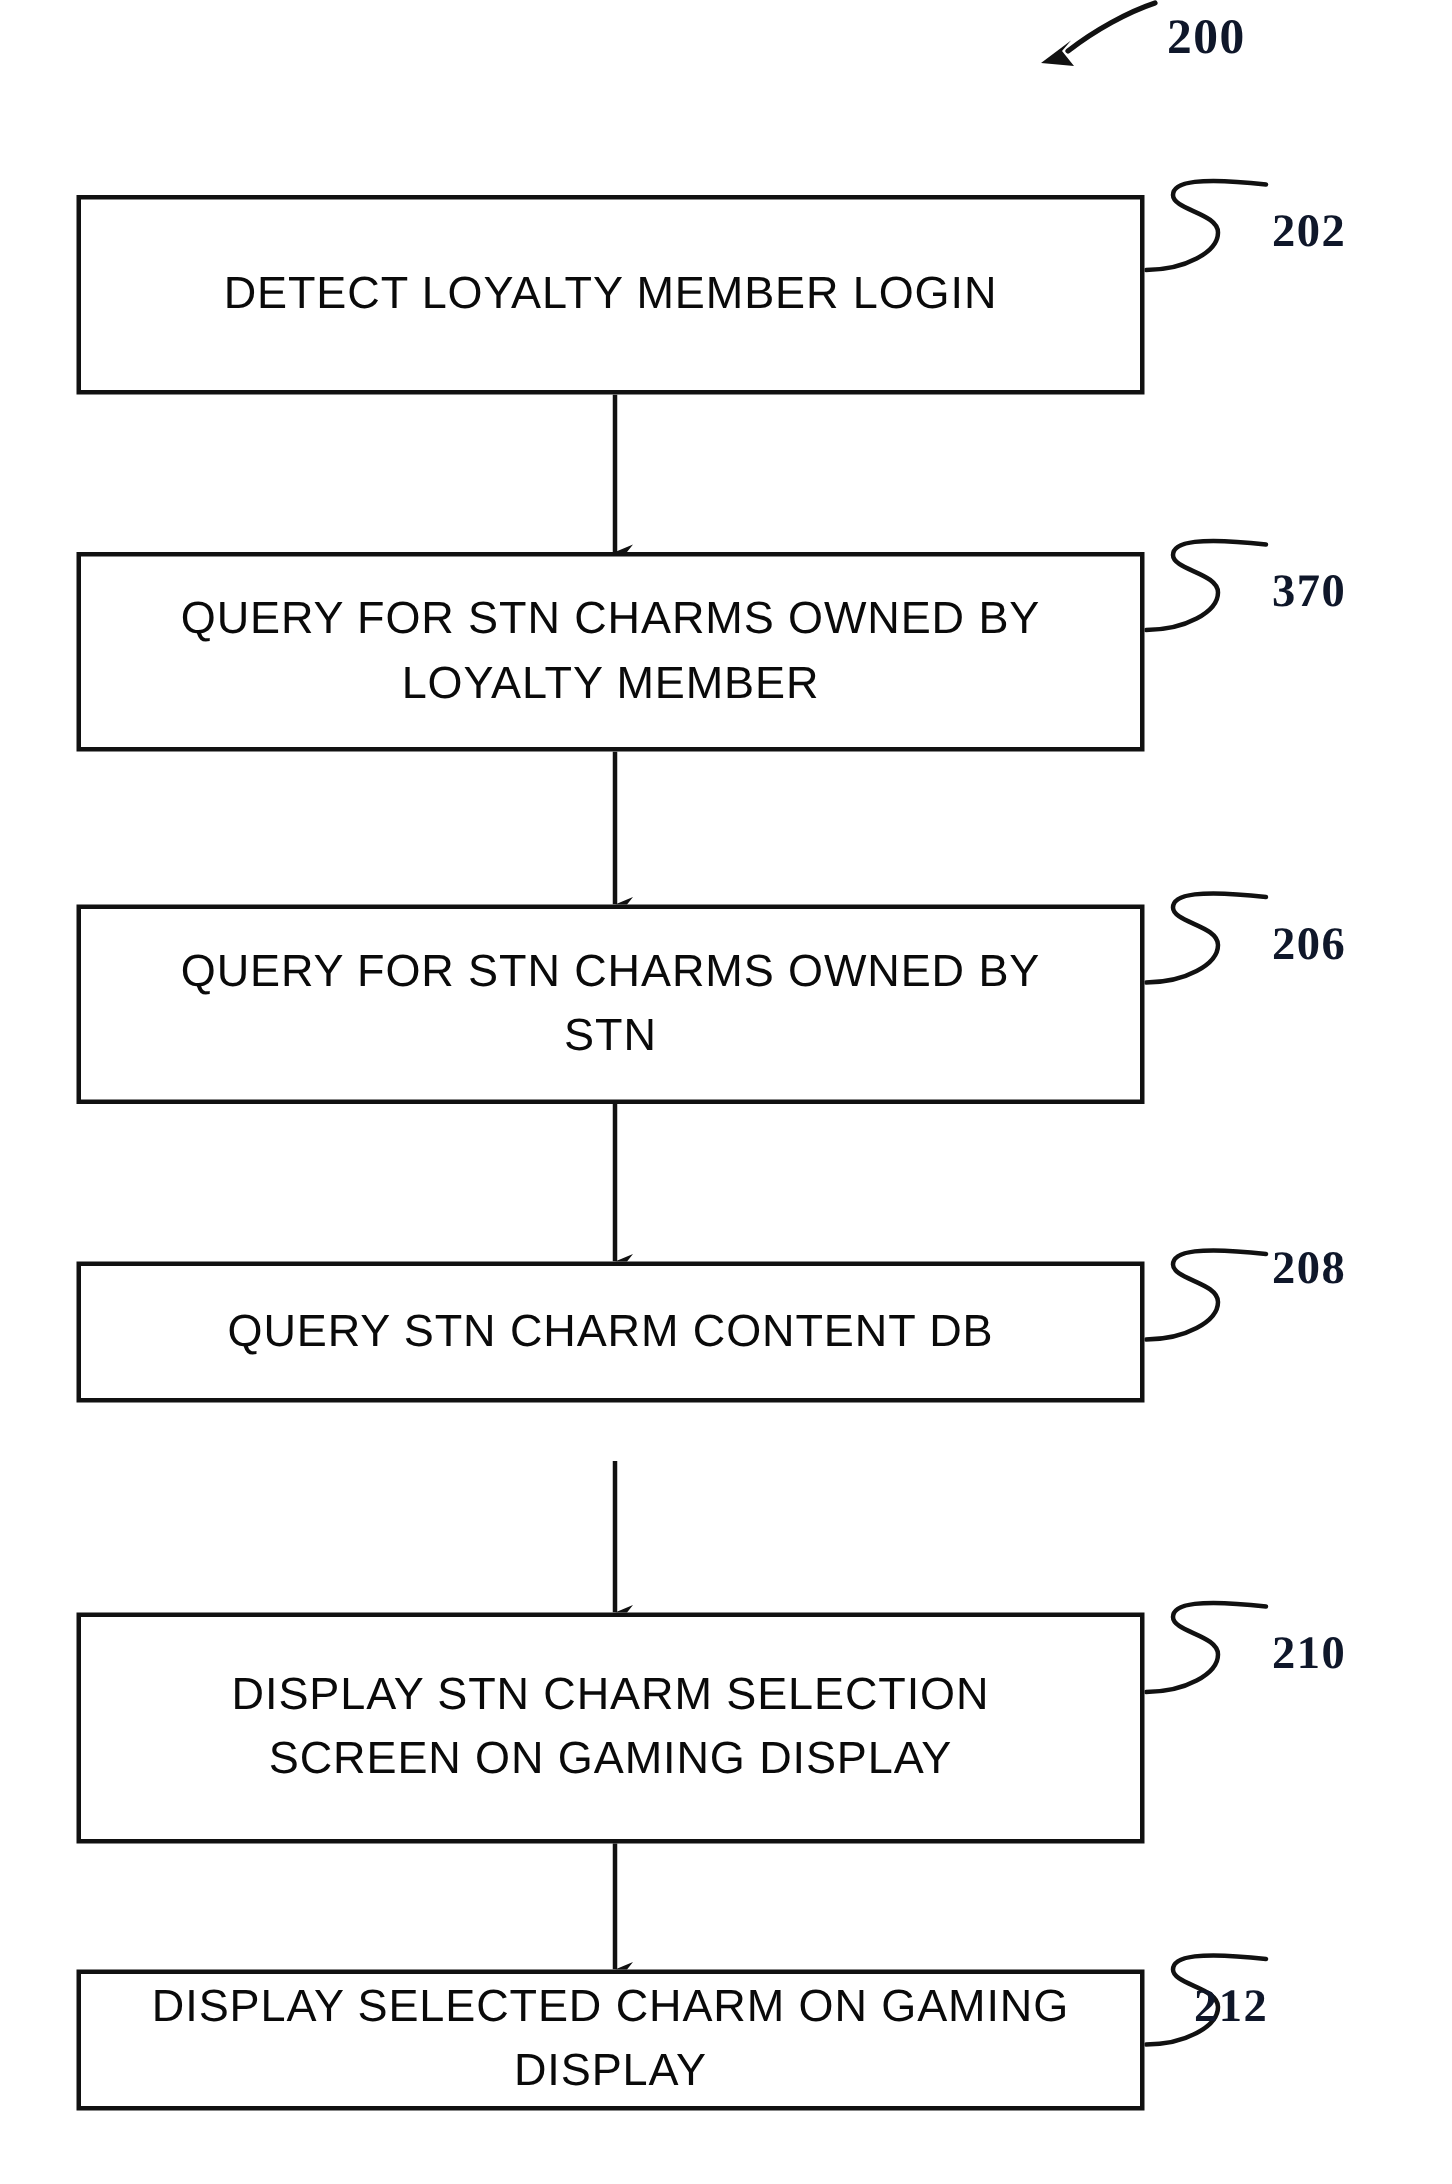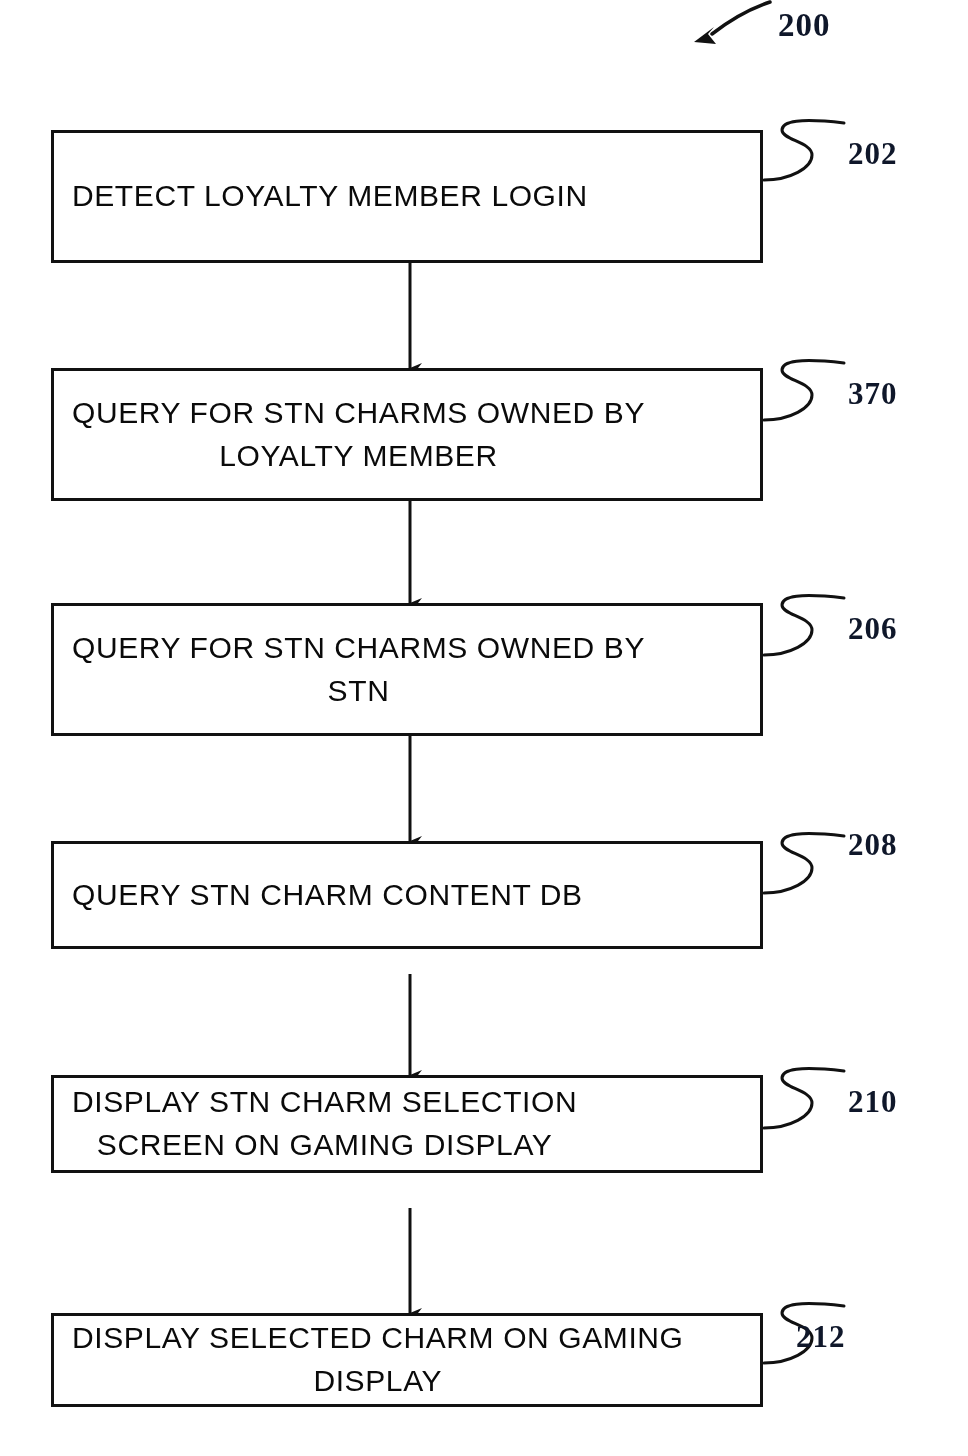--- a/index.html
+++ b/index.html
@@ -19,21 +19,21 @@
     background: #ffffff;
     overflow: hidden;
   }
   .flow-box {
     position: absolute;
     box-sizing: border-box;
     border: 3px solid #111111;
     background: #ffffff;
     display: flex;
     align-items: center;
-    justify-content: flex-start;
+    justify-content: center;
     text-align: center;
     padding: 4px 18px;
   }
   .flow-box .box-text {
     font-family: "Liberation Sans", sans-serif;
     font-size: 30px;
     line-height: 1.42;
     letter-spacing: 0.6px;
     color: #0a0a0a;
     white-space: pre-line;
@@ -99,25 +99,25 @@
   <div class="flow-box" style="left:51px; top:368px; width:712px; height:133px;">
     <span class="box-text">QUERY FOR STN CHARMS  OWNED BY
 LOYALTY MEMBER</span>
   </div>
 
   <div class="flow-box" style="left:51px; top:603px; width:712px; height:133px;">
     <span class="box-text">QUERY FOR STN CHARMS  OWNED BY
 STN</span>
   </div>
 
-  <div class="flow-box" style="left:51px; top:841px; width:712px; height:108px;">
+  <div class="flow-box" style="left:51px; top:841px; width:712px; height:94px;">
     <span class="box-text">QUERY STN CHARM CONTENT DB</span>
   </div>
 
-  <div class="flow-box" style="left:51px; top:1075px; width:712px; height:98px;">
+  <div class="flow-box" style="left:51px; top:1075px; width:712px; height:154px;">
     <span class="box-text">DISPLAY STN CHARM SELECTION
 SCREEN ON GAMING DISPLAY</span>
   </div>
 
   <div class="flow-box" style="left:51px; top:1313px; width:712px; height:94px;">
     <span class="box-text">DISPLAY SELECTED CHARM ON GAMING
 DISPLAY</span>
   </div>
 
   <div class="ref-label" style="left:848px; top:108px;">202</div>

